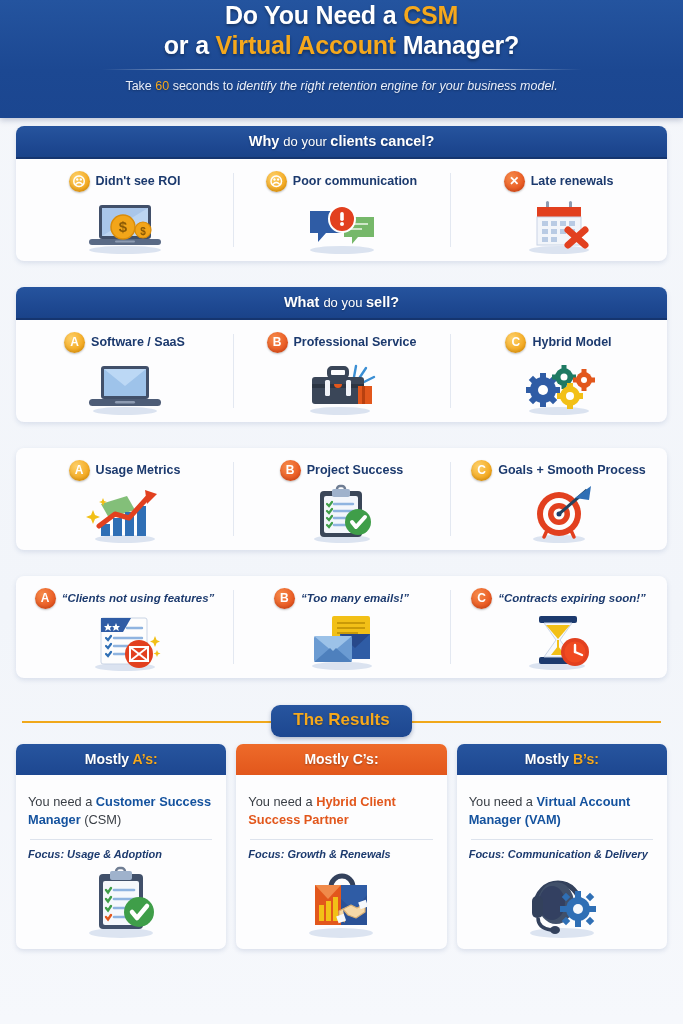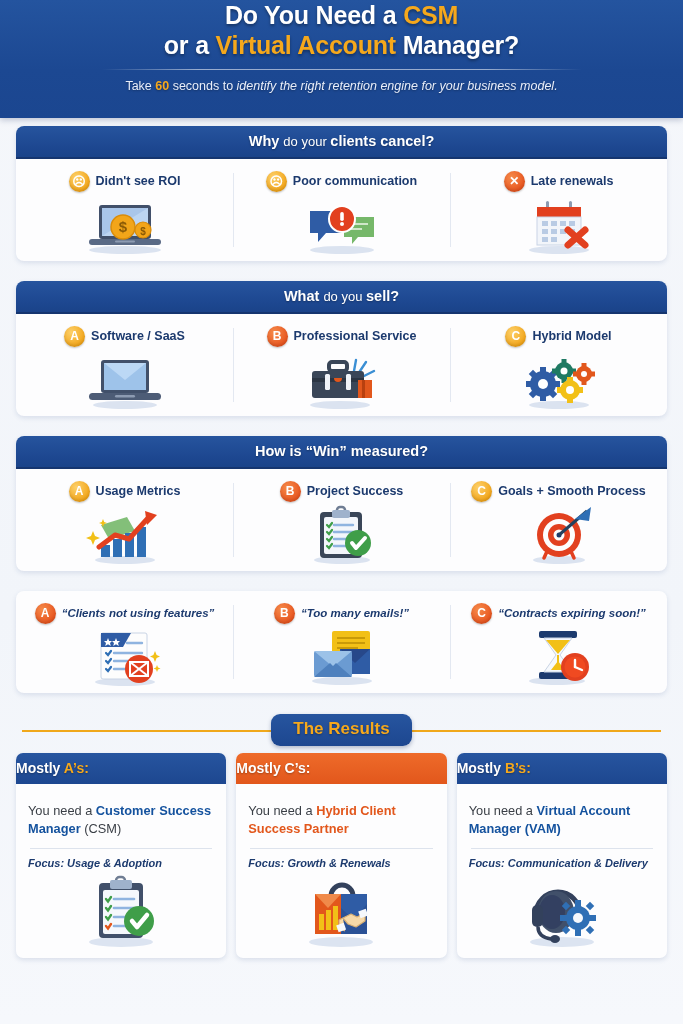--- a/index.html
+++ b/index.html
@@ -39,30 +39,30 @@
     background: linear-gradient(90deg,rgba(255,255,255,0) 0%,rgba(255,255,255,.55) 20%,rgba(255,255,255,.55) 80%,rgba(255,255,255,0) 100%);
   }
   .subtitle {
     margin-top: 9px;
     color: #e8eefa;
     font-size: 12.5px;
     font-style: italic;
     text-shadow: 0 1px 2px rgba(0,0,0,.3);
   }
   .subtitle .b { font-weight: normal; font-style: normal; }
-  .subtitle .num { color: #f5a81c; font-weight: bold; font-style: normal; }
+  .subtitle .num { color: #f5a81c; font-weight: normal; font-style: normal; }
 
   
   .sections { padding: 8px 16px 0; }
   .qsection {
     background: #fdfdfe;
     border-radius: 8px;
     box-shadow: 0 2px 5px rgba(40,70,130,.13);
     overflow: hidden;
-    margin-bottom: 20px;
+    margin-bottom: 26px;
   }
   .qhead {
     background: linear-gradient(180deg,#26549e 0%,#1d4790 70%,#1a4389 100%);
     color: #fff;
     text-align: center;
     padding: 7px 0 8px;
     font-size: 14.5px;
     border-bottom: 2px solid #15356f;
     text-shadow: 0 1px 2px rgba(0,0,0,.3);
   }
@@ -120,22 +120,22 @@
     text-shadow: 0 1px 2px rgba(0,0,0,.3);
   }
   .rcards { display: flex; gap: 10px; margin-top: 6px; }
   .rcard {
     flex: 1 1 0; background: #fdfdfe; border-radius: 7px;
     box-shadow: 0 2px 5px rgba(40,70,130,.14);
     overflow: hidden; display: flex; flex-direction: column;
     height: 205px;
   }
   .rhead {
-    text-align: left; color: #fff; font-weight: bold; font-size: 14px;
-    padding: 7px 0 8px;
+    text-align: center; color: #fff; font-weight: bold; font-size: 14px;
+    padding: 7px 12px 8px;
     text-shadow: 0 1px 2px rgba(0,0,0,.3);
   }
   .rhead.blue { background: linear-gradient(180deg,#27559f 0%,#1d4790 100%); }
   .rhead.orange { background: linear-gradient(180deg,#ee6b2a 0%,#e2571c 100%); }
   .rhead .k { color: #f5a81c; }
   .rhead.orange .k { color: #ffffff; }
   .rbody { padding: 18px 12px 0; }
   .rtext {
     font-size: 12.8px; color: #3a3f46; line-height: 18px;
   }
@@ -342,23 +342,20 @@
                   </g>
                 <circle cx="57" cy="38" r="4" fill="#fff"></circle>
               </g>
             </svg>
           </div>
         </div>
       </div>
     </div>
 
     <div class="qsection">
-      <div class="qhead">
-        <span class="b">How is </span><span class="b">“Win” measured?</span>
-      </div>
       <div class="qbody">
         <div class="qcol">
           <div class="opt-row">
             <span class="badge y">A</span>
             <span class="opt-label">Usage Metrics</span>
           </div>
           <div class="art">
             <svg width="92" height="62" viewBox="0 0 92 62">
               <ellipse cx="46" cy="57" rx="30" ry="4" fill="#dbe3f0"></ellipse>
               <polygon points="22,22 48,14 56,28 30,36" fill="#76b86a" opacity=".9"></polygon>

